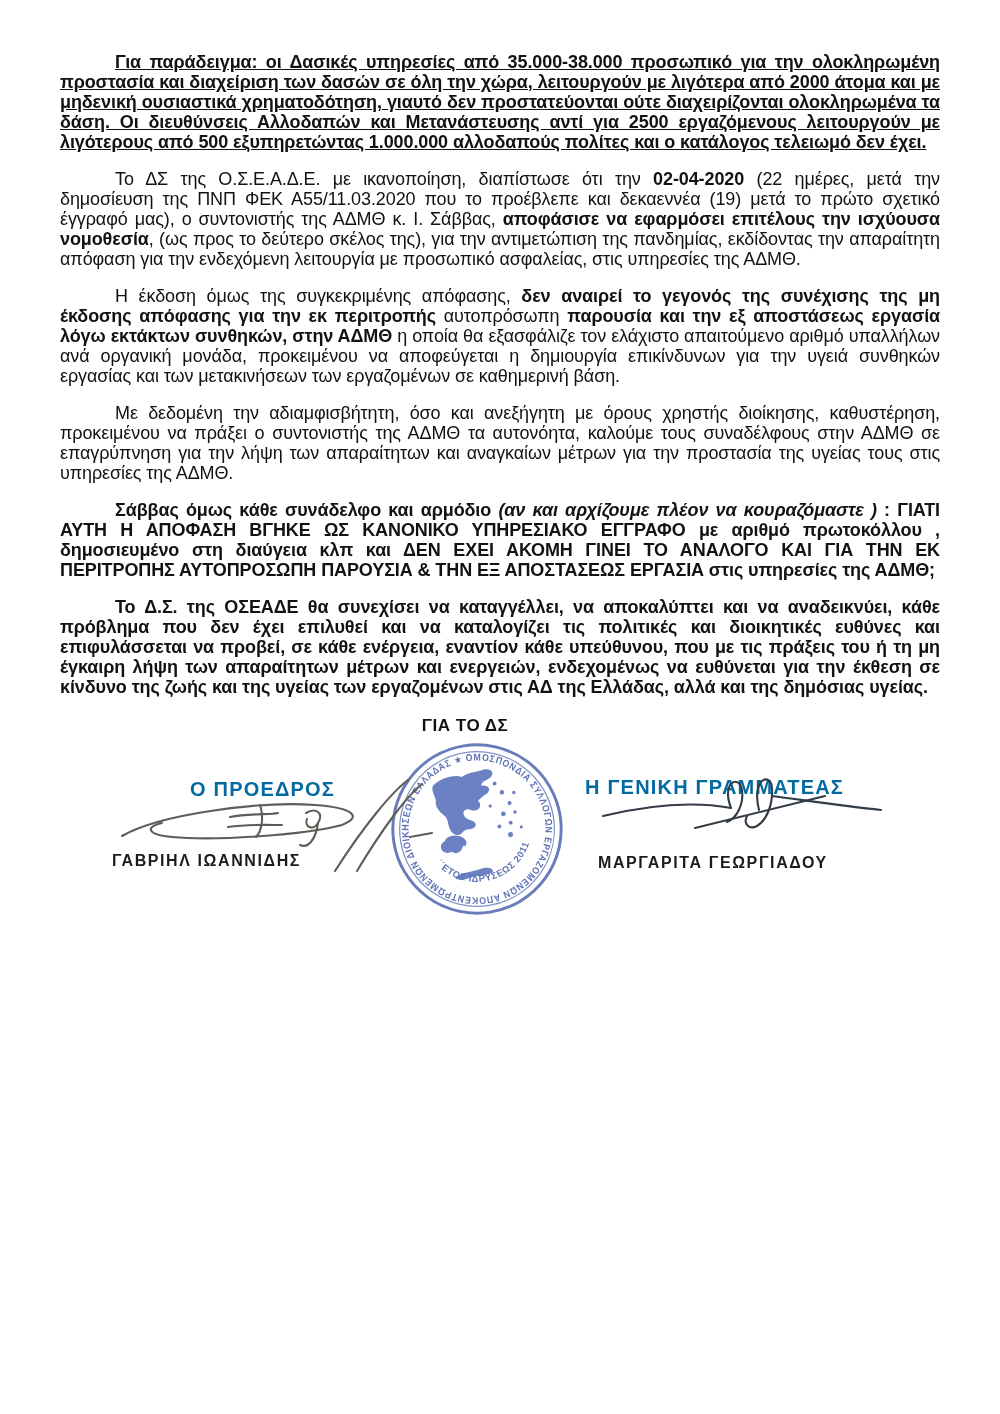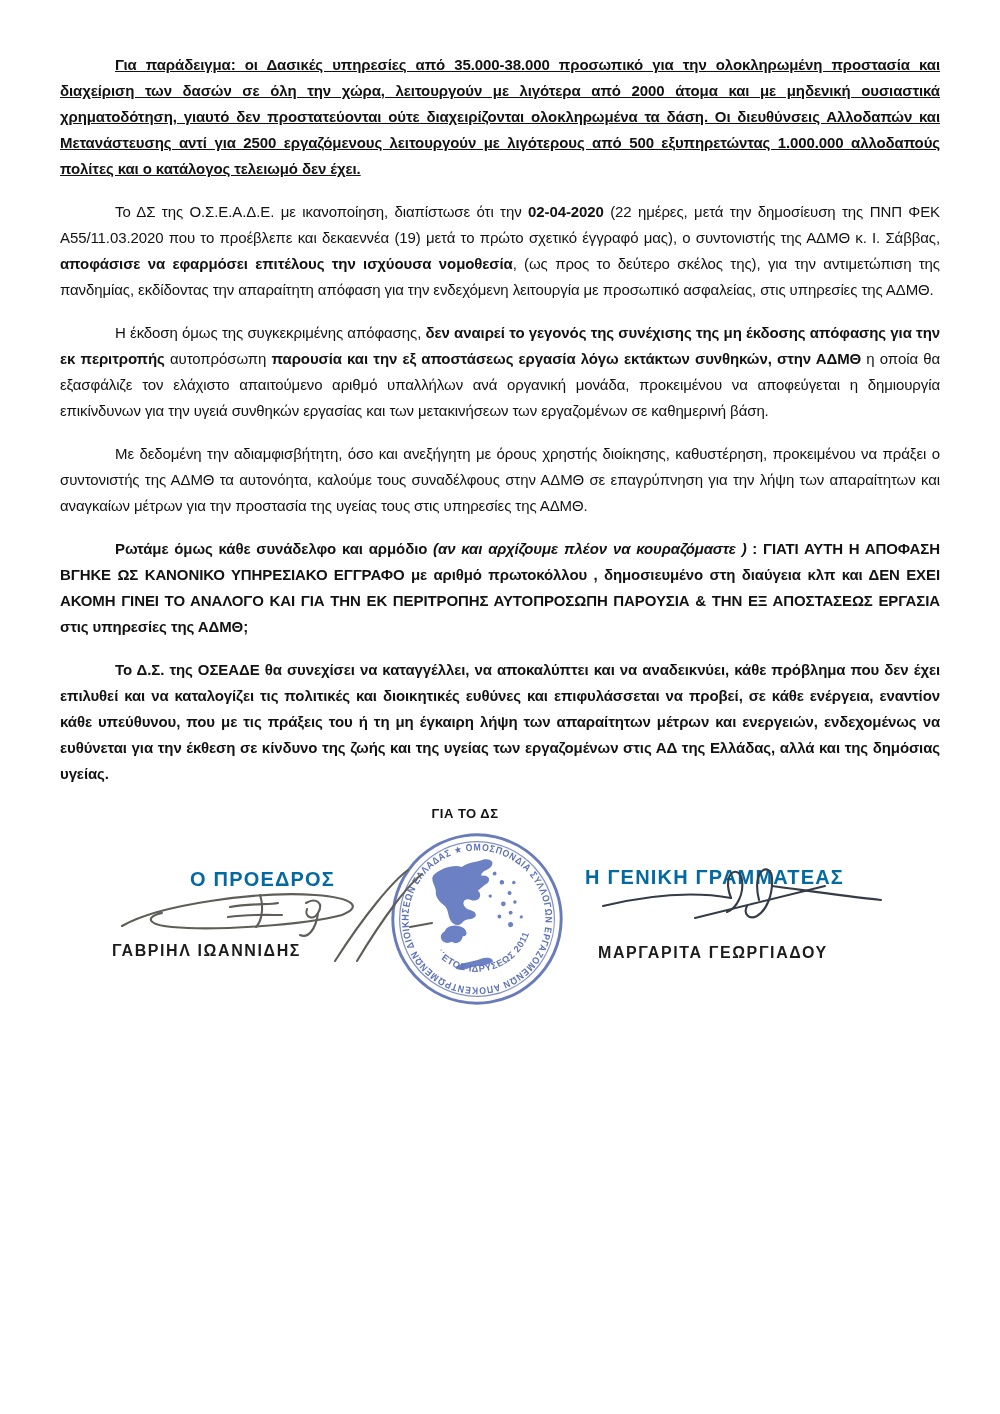--- a/index.html
+++ b/index.html
@@ -7,34 +7,34 @@
     width:1000px;height:1414px;background:#ffffff;
     font-family:"Liberation Sans","DejaVu Sans",sans-serif;
     color:#121212;position:relative;overflow:hidden;
   }
   .content{
     position:absolute;left:0;top:0;width:1000px;height:1414px;
     padding:52px 60px 0 60px;box-sizing:border-box;
   }
   p.doc{
     margin:0 0 17px 0;
-    font-size:15px;line-height:26px;
+    font-size:18px;line-height:20px;
     text-align:justify;text-indent:55px;
     letter-spacing:-0.1px;
   }
   .b{font-weight:700;}
   .bi{font-weight:700;font-style:italic;}
   .p1{font-weight:700;text-decoration:underline;}
   .bold-p{font-weight:700;}
   
   .sign-block{position:relative;height:470px;margin-top:8px;}
   .for-ds{
     position:absolute;top:2px;left:0;width:100%;text-align:center;
     transform:translateX(-35px);
-    font-size:13px;font-weight:700;letter-spacing:0.5px;
+    font-size:17px;font-weight:700;letter-spacing:0.5px;
   }
   .sig-title{
     position:absolute;font-size:20px;font-weight:700;letter-spacing:1.2px;color:#0369a1;
     white-space:nowrap;
   }
   .president-title{left:130px;top:64px;}
   .secretary-title{left:525px;top:62px;}
   .sig-name{
     position:absolute;font-size:16px;font-weight:700;letter-spacing:1.6px;color:#1c1c1c;
     white-space:nowrap;
@@ -64,21 +64,21 @@
 
   <p class="doc">
     <span>Η έκδοση όμως της συγκεκριμένης απόφασης, </span><span class="b">δεν αναιρεί το γεγονός της συνέχισης της μη έκδοσης απόφασης για την εκ περιτροπής </span><span>αυτοπρόσωπη </span><span class="b">παρουσία και την εξ αποστάσεως εργασία λόγω εκτάκτων συνθηκών, στην ΑΔΜΘ </span><span>η οποία θα εξασφάλιζε τον ελάχιστο απαιτούμενο αριθμό υπαλλήλων ανά οργανική μονάδα, προκειμένου να αποφεύγεται η δημιουργία επικίνδυνων για την υγειά συνθηκών εργασίας και των μετακινήσεων των εργαζομένων σε καθημερινή βάση.</span>
   </p>
 
   <p class="doc">
     <span>Με δεδομένη την αδιαμφισβήτητη, όσο και ανεξήγητη με όρους χρηστής διοίκησης, καθυστέρηση, προκειμένου να πράξει ο συντονιστής της ΑΔΜΘ τα αυτονόητα,  καλούμε τους συναδέλφους στην ΑΔΜΘ σε επαγρύπνηση για την λήψη των απαραίτητων και αναγκαίων μέτρων για την προστασία της υγείας τους στις υπηρεσίες της ΑΔΜΘ.</span>
   </p>
 
   <p class="doc bold-p">
-    <span>Ρωτάμε όμως κάθε συνάδελφο και αρμόδιο </span><span class="bi">(αν και αρχίζουμε πλέον να κουραζόμαστε )</span><span> : ΓΙΑΤΙ ΑΥΤΗ Η ΑΠΟΦΑΣΗ ΒΓΗΚΕ ΩΣ ΚΑΝΟΝΙΚΟ ΥΠΗΡΕΣΙΑΚΟ ΕΓΓΡΑΦΟ με αριθμό πρωτοκόλλου , δημοσιευμένο στη διαύγεια κλπ και ΔΕΝ ΕΧΕΙ ΑΚΟΜΗ ΓΙΝΕΙ ΤΟ ΑΝΑΛΟΓΟ ΚΑΙ ΓΙΑ ΤΗΝ ΕΚ ΠΕΡΙΤΡΟΠΗΣ ΑΥΤΟΠΡΟΣΩΠΗ ΠΑΡΟΥΣΙΑ &amp; ΤΗΝ ΕΞ ΑΠΟΣΤΑΣΕΩΣ ΕΡΓΑΣΙΑ στις υπηρεσίες της ΑΔΜΘ;</span>
+    <span>Σάββας όμως κάθε συνάδελφο και αρμόδιο </span><span class="bi">(αν και αρχίζουμε πλέον να κουραζόμαστε )</span><span> : ΓΙΑΤΙ ΑΥΤΗ Η ΑΠΟΦΑΣΗ ΒΓΗΚΕ ΩΣ ΚΑΝΟΝΙΚΟ ΥΠΗΡΕΣΙΑΚΟ ΕΓΓΡΑΦΟ με αριθμό πρωτοκόλλου , δημοσιευμένο στη διαύγεια κλπ και ΔΕΝ ΕΧΕΙ ΑΚΟΜΗ ΓΙΝΕΙ ΤΟ ΑΝΑΛΟΓΟ ΚΑΙ ΓΙΑ ΤΗΝ ΕΚ ΠΕΡΙΤΡΟΠΗΣ ΑΥΤΟΠΡΟΣΩΠΗ ΠΑΡΟΥΣΙΑ &amp; ΤΗΝ ΕΞ ΑΠΟΣΤΑΣΕΩΣ ΕΡΓΑΣΙΑ στις υπηρεσίες της ΑΔΜΘ;</span>
   </p>
 
 
   <p class="doc bold-p">
     <span>Το  Δ.Σ. της  ΟΣΕΑΔΕ θα συνεχίσει να καταγγέλλει, να αποκαλύπτει και να αναδεικνύει, κάθε πρόβλημα που δεν έχει επιλυθεί και να καταλογίζει τις πολιτικές και διοικητικές  ευθύνες και επιφυλάσσεται  να προβεί, σε κάθε ενέργεια, εναντίον κάθε υπεύθυνου, που με τις πράξεις του ή τη μη έγκαιρη λήψη των απαραίτητων μέτρων και ενεργειών, ενδεχομένως να ευθύνεται για την έκθεση σε κίνδυνο της ζωής και της υγείας των εργαζομένων στις ΑΔ της Ελλάδας, αλλά και της δημόσιας υγείας.</span>
   </p>
 
   <div class="sign-block">
 
     <div class="for-ds">ΓΙΑ ΤΟ ΔΣ</div>

